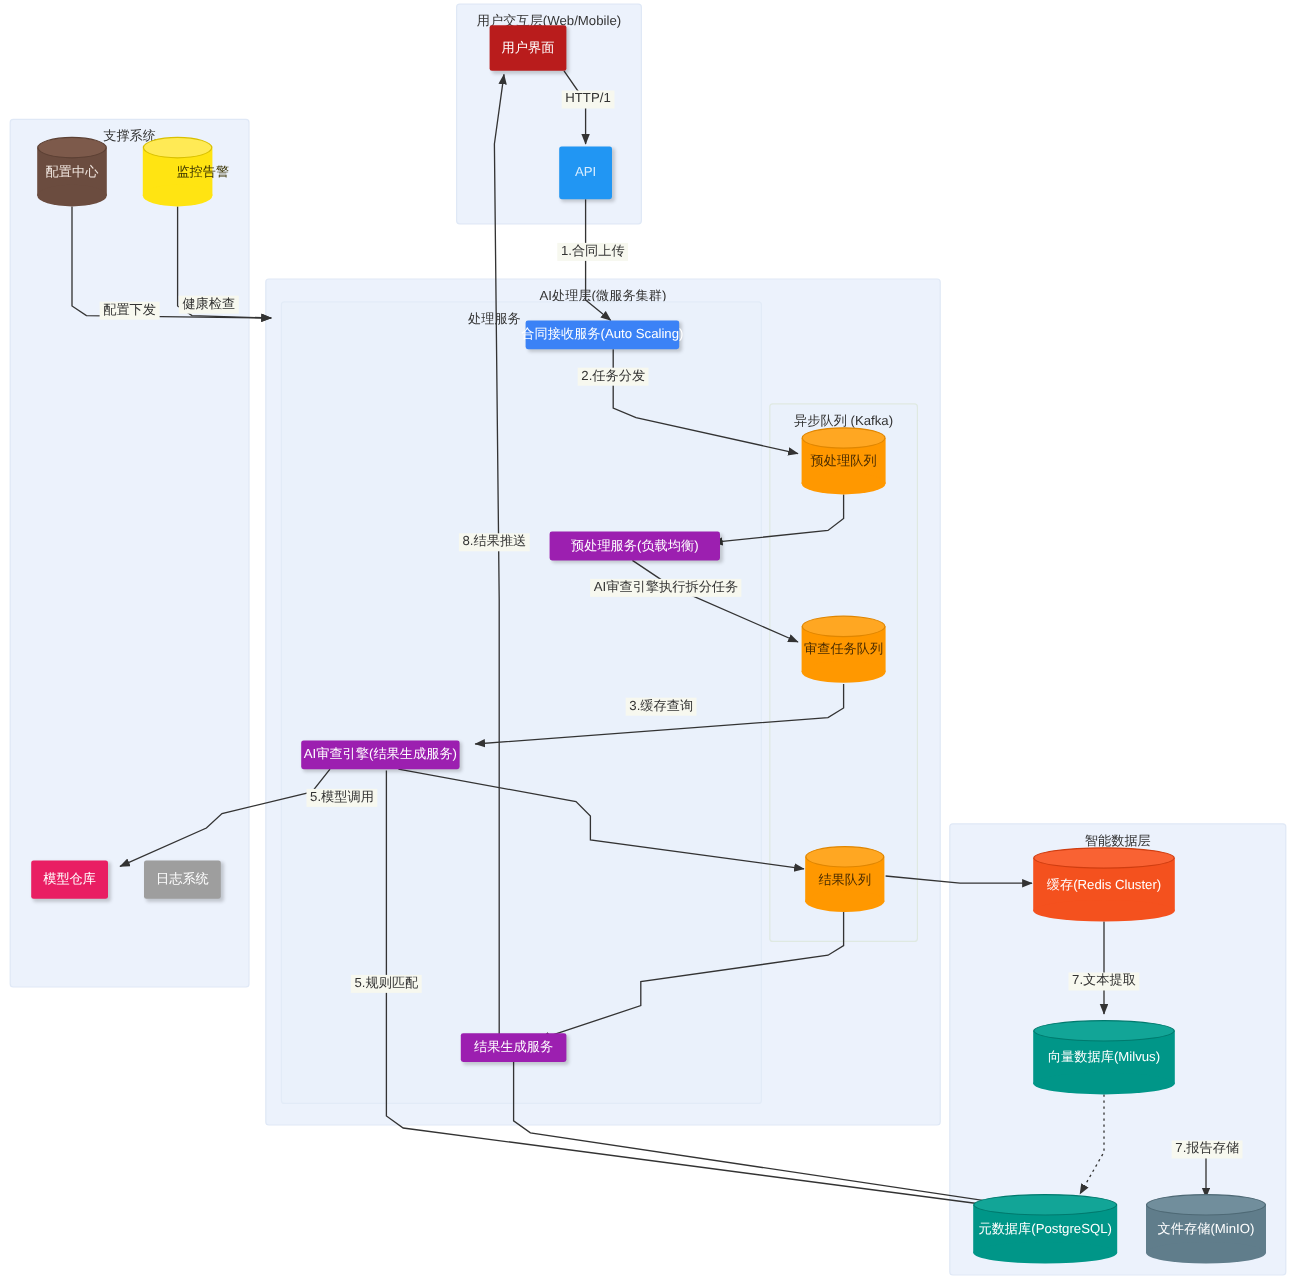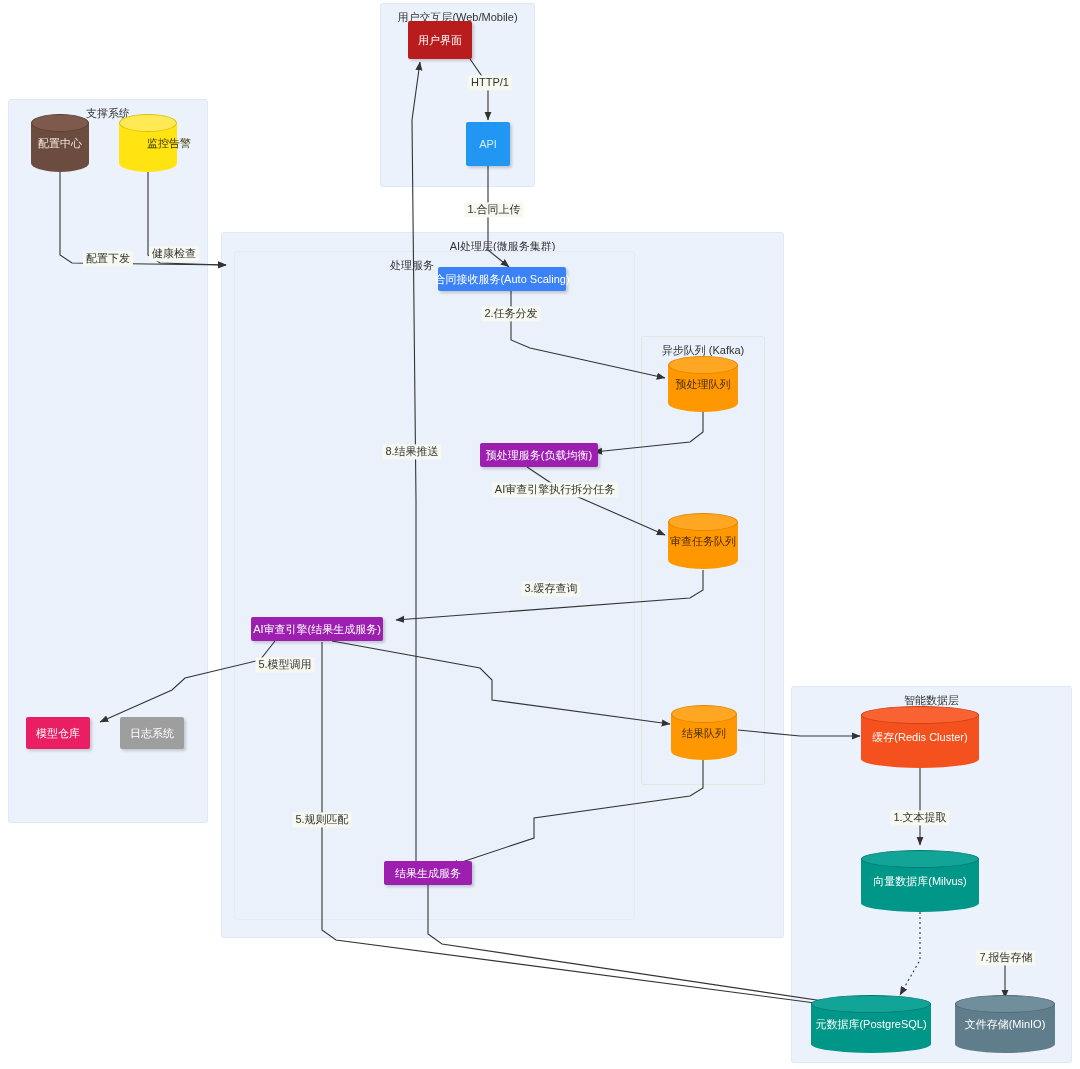--- a/index.html
+++ b/index.html
@@ -224,21 +224,21 @@
   </div>
 
   <div class="node rect" style="left:120px; top:717px; width:64px; height:32px; background:#9e9e9e; color:#ffffff;">
     <span>日志系统</span>
   </div>
 
   <div class="node rect" style="left:438px; top:267px; width:128px; height:24px; background:#3b82f6; color:#ffffff;">
     <span>合同接收服务(Auto Scaling)</span>
   </div>
 
-  <div class="node rect" style="left:480px; top:443px; width:118px; height:24px; background:#9c1fb0; color:#ffffff;">
+  <div class="node rect" style="left:458px; top:443px; width:142px; height:24px; background:#9c1fb0; color:#ffffff;">
     <span>预处理服务(负载均衡)</span>
   </div>
 
   <div class="node rect" style="left:251px; top:617px; width:132px; height:24px; background:#9c1fb0; color:#ffffff;">
     <span>AI审查引擎(结果生成服务)</span>
   </div>
 
   <div class="node rect" style="left:384px; top:861px; width:88px; height:24px; background:#9c1fb0; color:#ffffff;">
     <span>结果生成服务</span>
   </div>
@@ -297,21 +297,21 @@
     <div class="cap bot" style="background:#009688;"></div>
     <div class="cap top" style="background:#12a597; border:1px solid #007a6e;"></div>
     <div class="label" style="color:#ffffff;">元数据库(PostgreSQL)</div>
   </div>
 
   <div class="edge-label" style="left:490px; top:83px;">HTTP/1</div>
   <div class="edge-label" style="left:494px; top:210px;">1.合同上传</div>
   <div class="edge-label" style="left:511px; top:314px;">2.任务分发</div>
   <div class="edge-label" style="left:555px; top:490px;">AI审查引擎执行拆分任务</div>
   <div class="edge-label" style="left:551px; top:589px;">3.缓存查询</div>
-  <div class="edge-label" style="left:920px; top:818px;">1.文本提取</div>
+  <div class="edge-label" style="left:920px; top:818px;">7.文本提取</div>
   <div class="edge-label" style="left:285px; top:665px;">5.模型调用</div>
   <div class="edge-label" style="left:322px; top:820px;">5.规则匹配</div>
   <div class="edge-label" style="left:1006px; top:958px;">7.报告存储</div>
   <div class="edge-label" style="left:412px; top:452px;">8.结果推送</div>
   <div class="edge-label" style="left:108px; top:259px;">配置下发</div>
   <div class="edge-label" style="left:174px; top:254px;">健康检查</div>
 
 </div>
 
 </body></html>

